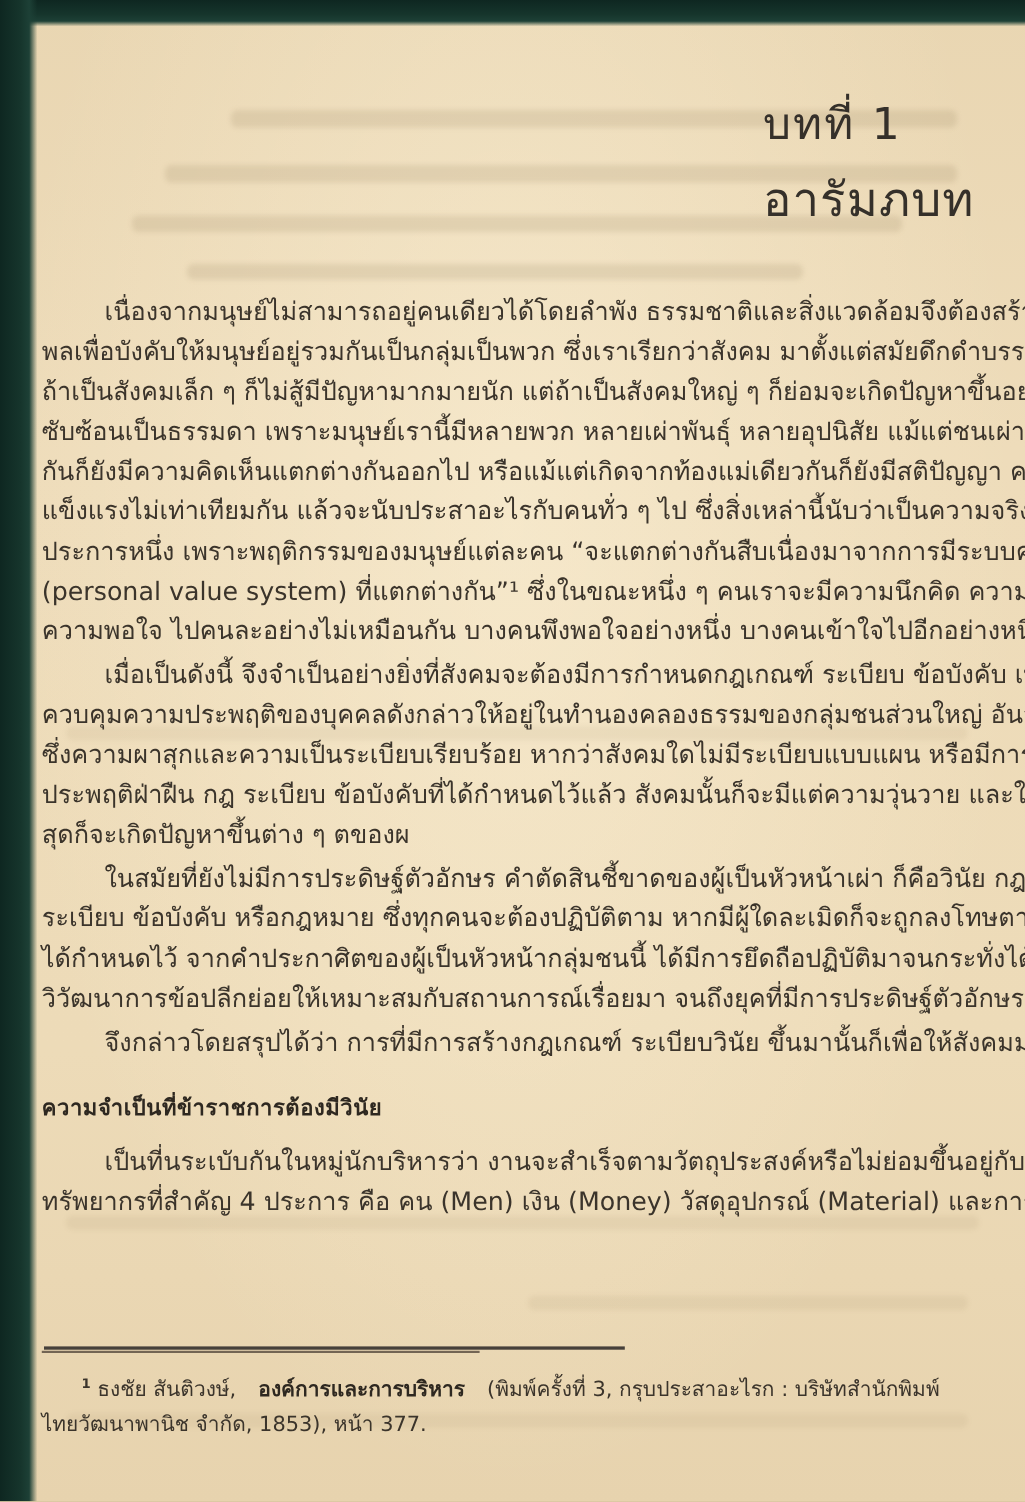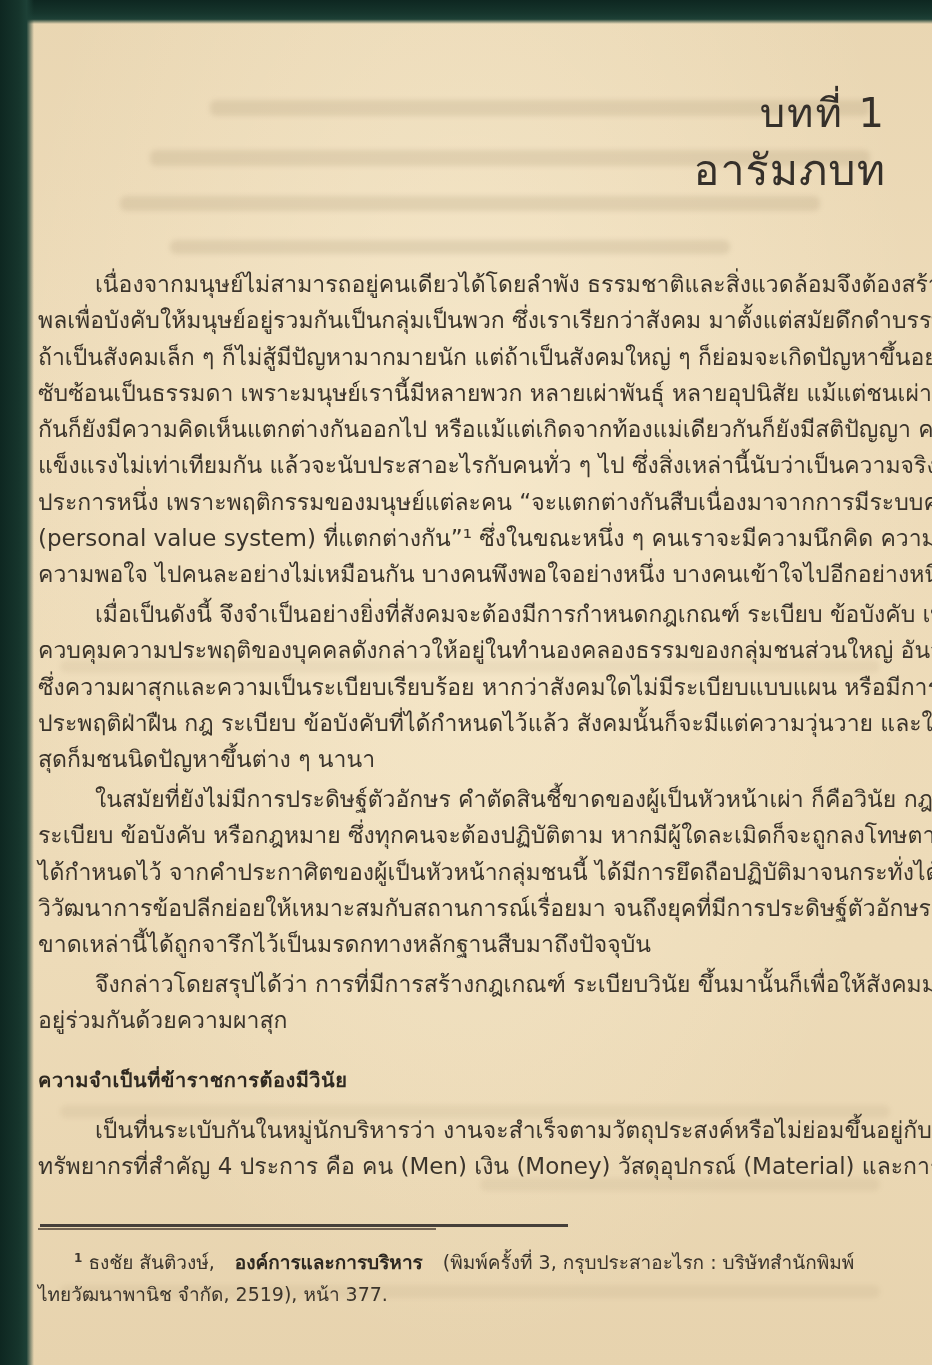--- a/index.html
+++ b/index.html
@@ -29,25 +29,25 @@
   .b1{left:210px;top:100px;width:660px;height:16px;}
   .b2{left:150px;top:150px;width:720px;height:16px;}
   .b3{left:120px;top:196px;width:700px;height:15px;}
   .b4{left:170px;top:240px;width:560px;height:14px;}
   .b5{left:60px;top:660px;width:820px;height:13px;opacity:.55;}
   .b6{left:60px;top:1105px;width:830px;height:13px;opacity:.6;}
   .b7{left:480px;top:1178px;width:400px;height:13px;opacity:.6;}
   .b8{left:60px;top:1285px;width:820px;height:13px;opacity:.55;}
 
   .chapter{
-    position:absolute;right:46px;top:86px;text-align:right;
+    position:absolute;right:46px;top:86px;text-align:left;
     color:#35302a;
   }
   .chapter-label{font-size:40px;line-height:54px;letter-spacing:2px;}
-  .chapter-title{font-size:43px;line-height:60px;letter-spacing:1px;}
+  .chapter-title{font-size:43px;line-height:60px;margin-top:12px;letter-spacing:1px;}
 
   .main{
     position:absolute;left:38px;top:266px;width:854px;
     font-size:23px;color:#3b342b;
   }
   .para{margin:0 0 3.5px 0;}
   .para .line{height:36.3px;line-height:36.3px;white-space:nowrap;}
   .para .line:first-child{text-indent:57px;}
 
   .section-heading{
@@ -99,32 +99,30 @@
         <div class="line">แข็งแรงไม่เท่าเทียมกัน  แล้วจะนับประสาอะไรกับคนทั่ว ๆ ไป  ซึ่งสิ่งเหล่านี้นับว่าเป็นความจริง</div>
         <div class="line">ประการหนึ่ง  เพราะพฤติกรรมของมนุษย์แต่ละคน  “จะแตกต่างกันสืบเนื่องมาจากการมีระบบค่านิยม</div>
         <div class="line">(personal value system)  ที่แตกต่างกัน”¹  ซึ่งในขณะหนึ่ง ๆ คนเราจะมีความนึกคิด  ความเข้าใจ</div>
         <div class="line">ความพอใจ  ไปคนละอย่างไม่เหมือนกัน  บางคนพึงพอใจอย่างหนึ่ง  บางคนเข้าใจไปอีกอย่างหนึ่ง</div>
       </div>
     <div class="para">
         <div class="line">เมื่อเป็นดังนี้  จึงจำเป็นอย่างยิ่งที่สังคมจะต้องมีการกำหนดกฎเกณฑ์  ระเบียบ  ข้อบังคับ  เพื่อ</div>
         <div class="line">ควบคุมความประพฤติของบุคคลดังกล่าวให้อยู่ในทำนองคลองธรรมของกลุ่มชนส่วนใหญ่  อันจะนำมา</div>
         <div class="line">ซึ่งความผาสุกและความเป็นระเบียบเรียบร้อย   หากว่าสังคมใดไม่มีระเบียบแบบแผน   หรือมีการ</div>
         <div class="line">ประพฤติฝ่าฝืน กฎ ระเบียบ ข้อบังคับที่ได้กำหนดไว้แล้ว  สังคมนั้นก็จะมีแต่ความวุ่นวาย  และในที่</div>
-        <div class="line">สุดก็มชนนิดปัญหาขึ้นต่าง ๆ นานา</div>
+        <div class="line">สุดก็จะเกิดปัญหาขึ้นต่าง ๆ ตของผ</div>
       </div>
     <div class="para">
         <div class="line">ในสมัยที่ยังไม่มีการประดิษฐ์ตัวอักษร  คำตัดสินชี้ขาดของผู้เป็นหัวหน้าเผ่า  ก็คือวินัย  กฎ</div>
         <div class="line">ระเบียบ  ข้อบังคับ  หรือกฎหมาย  ซึ่งทุกคนจะต้องปฏิบัติตาม  หากมีผู้ใดละเมิดก็จะถูกลงโทษตามที่</div>
         <div class="line">ได้กำหนดไว้   จากคำประกาศิตของผู้เป็นหัวหน้ากลุ่มชนนี้   ได้มีการยึดถือปฏิบัติมาจนกระทั่งได้</div>
         <div class="line">วิวัฒนาการข้อปลีกย่อยให้เหมาะสมกับสถานการณ์เรื่อยมา  จนถึงยุคที่มีการประดิษฐ์ตัวอักษร  คำชี้</div>
-        <div class="line">ขาดเหล่านี้ได้ถูกจารึกไว้เป็นมรดกทางหลักฐานสืบมาถึงปัจจุบัน</div>
       </div>
     <div class="para">
         <div class="line">จึงกล่าวโดยสรุปได้ว่า  การที่มีการสร้างกฎเกณฑ์  ระเบียบวินัย  ขึ้นมานั้นก็เพื่อให้สังคมมนุษย์</div>
-        <div class="line">อยู่ร่วมกันด้วยความผาสุก</div>
       </div>
 
     <div class="section-heading">ความจำเป็นที่ข้าราชการต้องมีวินัย</div>
 
     <div class="para">
         <div class="line">เป็นที่นระเบับกันในหมู่นักบริหารว่า   งานจะสำเร็จตามวัตถุประสงค์หรือไม่ย่อมขึ้นอยู่กับ</div>
         <div class="line">ทรัพยากรที่สำคัญ 4 ประการ  คือ  คน (Men)  เงิน (Money)  วัสดุอุปกรณ์ (Material)  และการ</div>
       </div>
   </div>
 
@@ -132,16 +130,16 @@
     <div class="fn-rule">
       <div class="r1"></div>
       <div class="r2"></div>
     </div>
     <div class="fn-line first">
       <span class="fn-sup">1</span>
       <span>ธงชัย  สันติวงษ์,</span><span class="fn-gap"></span>
       <span class="fn-title">องค์การและการบริหาร</span><span class="fn-gap"></span>
       <span>(พิมพ์ครั้งที่ 3,  กรุบประสาอะไรก : บริษัทสำนักพิมพ์</span>
     </div>
-    <div class="fn-line">ไทยวัฒนาพานิช  จำกัด, 2519),  หน้า 377.</div>
+    <div class="fn-line">ไทยวัฒนาพานิช  จำกัด, 1853),  หน้า 377.</div>
   </div>
 
 </div>
 
 </body></html>

